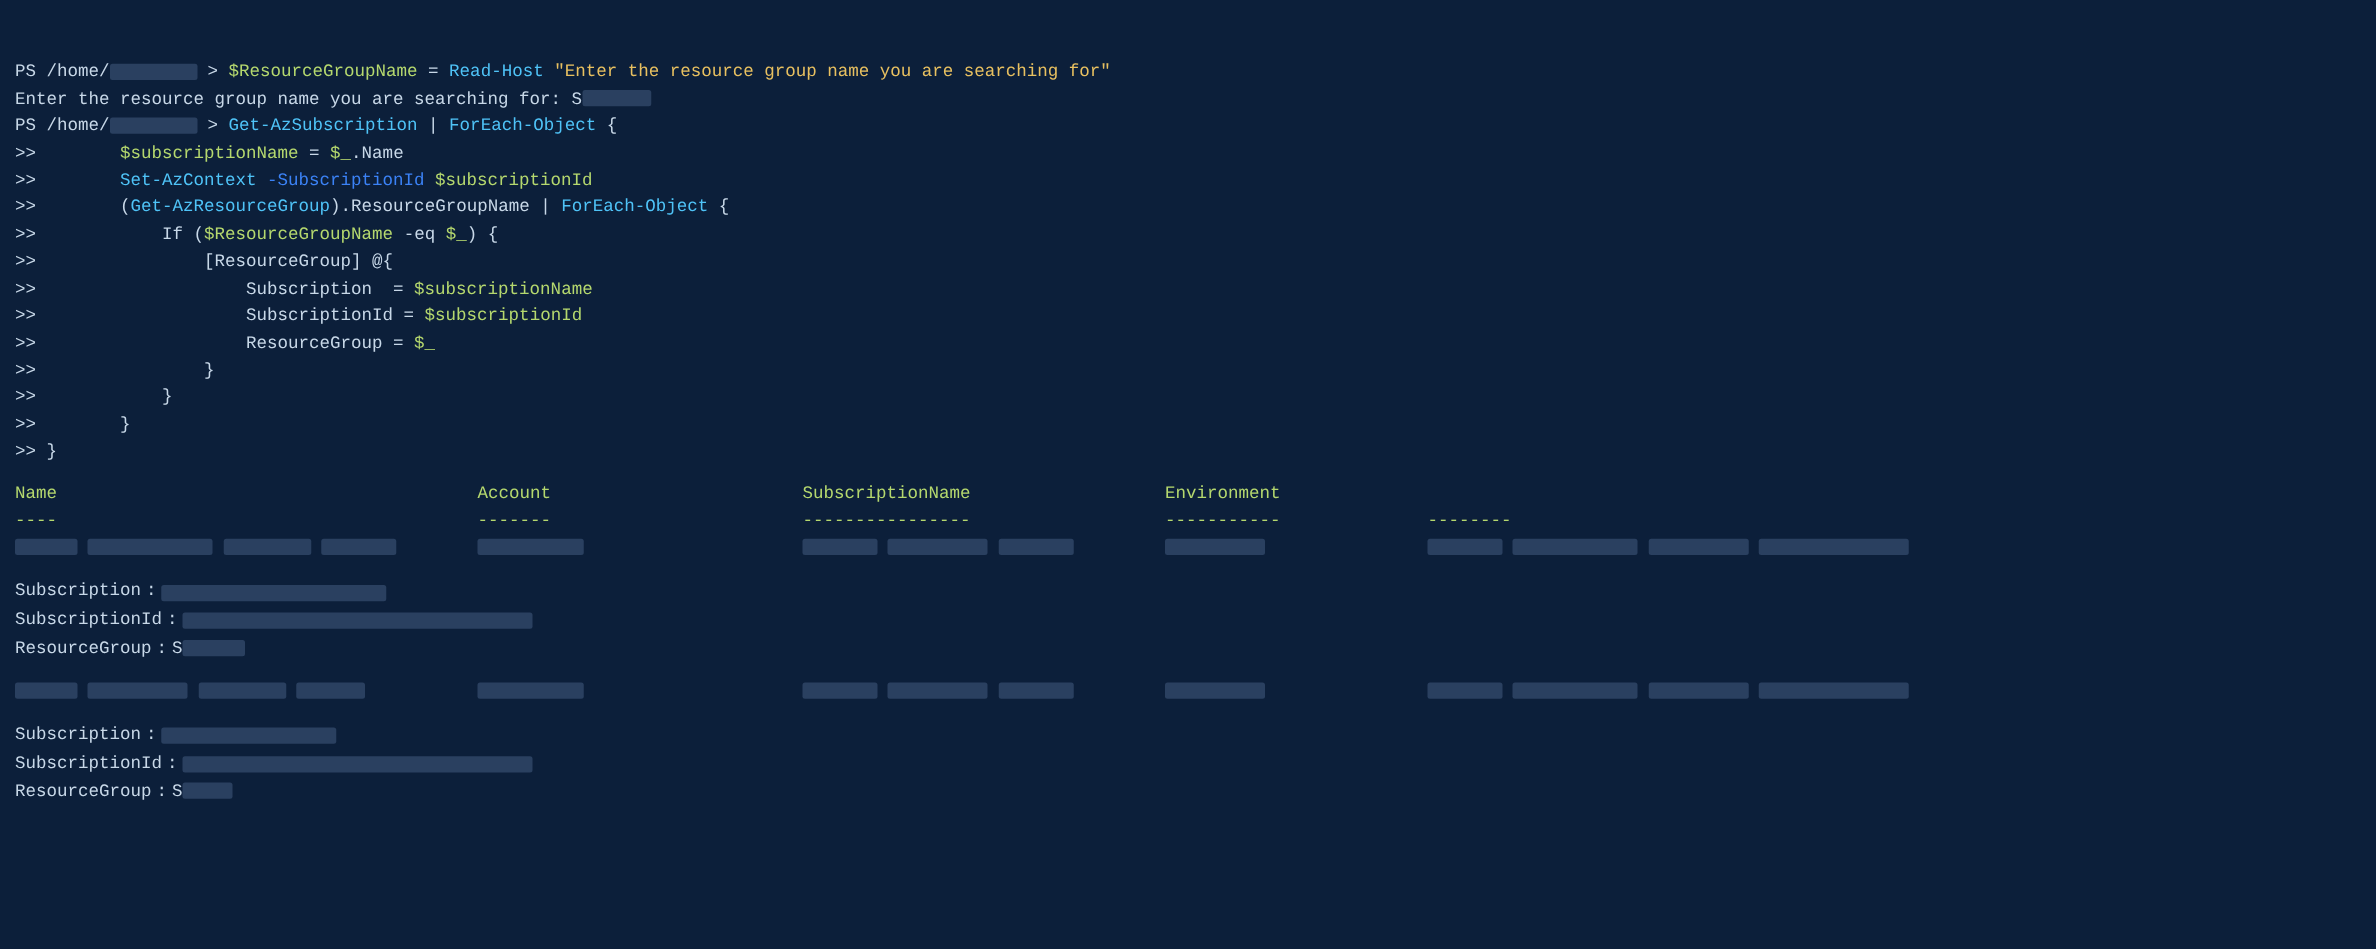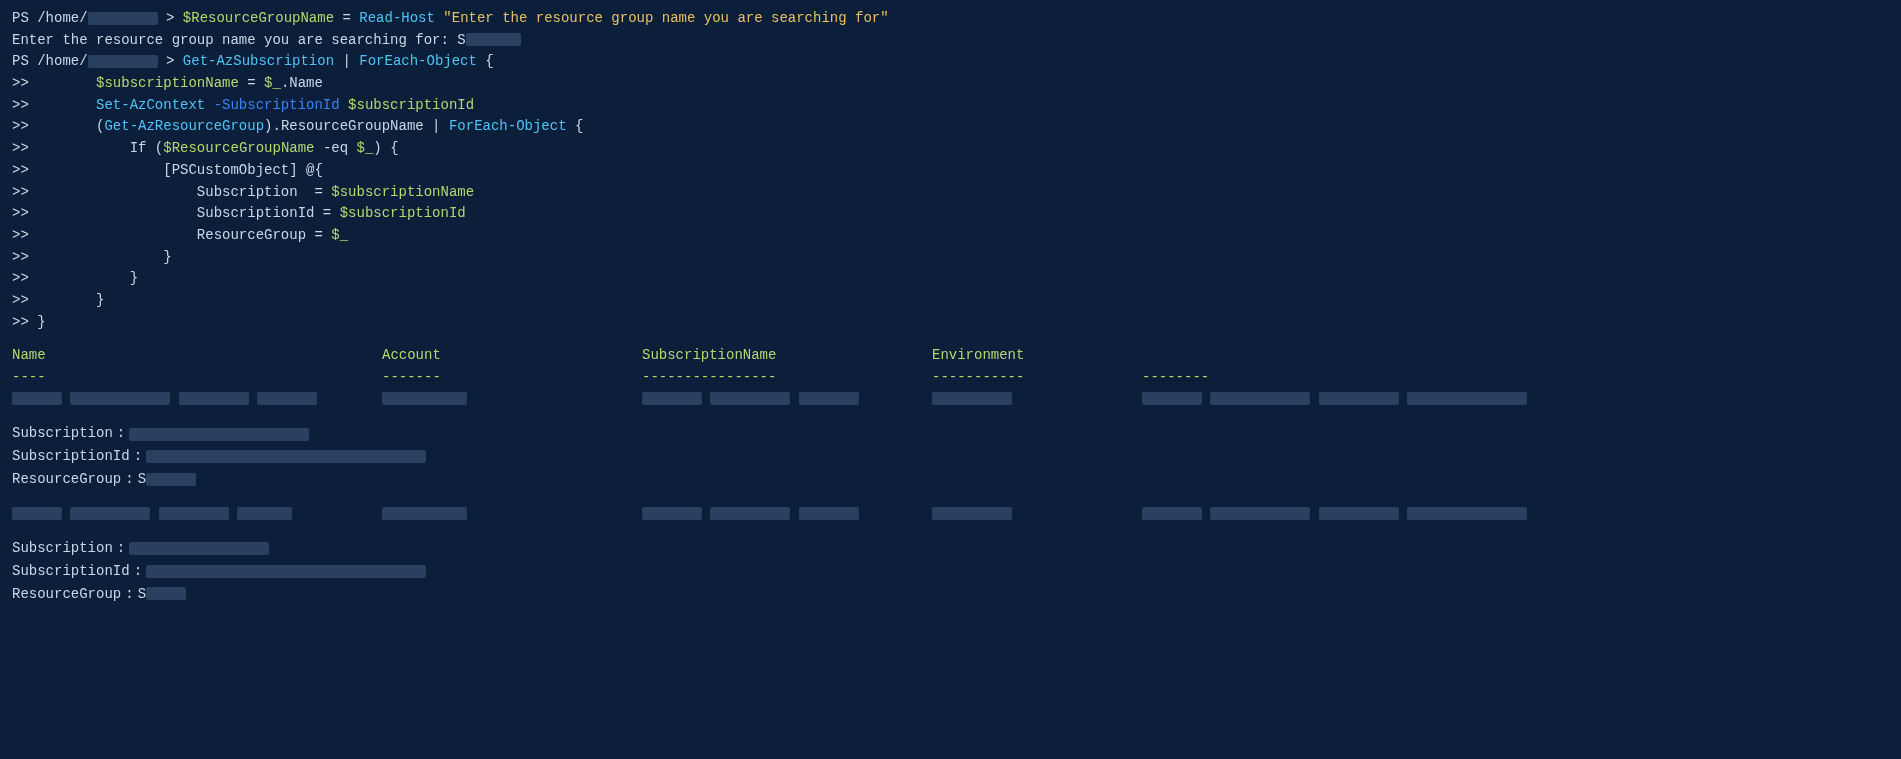--- a/index.html
+++ b/index.html
@@ -9,20 +9,21 @@
       font-family: 'Consolas', 'Courier New', monospace;
       font-size: 14px;
       line-height: 1.55;
       width: 1901px;
       min-height: 759px;
       overflow-x: hidden;
       padding: 8px 12px;
     }
     .terminal {
       width: 100%;
+      margin-top: 40px;
     }
     .line {
       white-space: pre;
       display: block;
     }
     .ps-prompt { color: #c8d8e8; }
     .cmd-var { color: #b5d86e; }
     .cmd-keyword { color: #c8d8e8; }
     .cmd-string { color: #e8c060; }
     .cmd-cmdlet { color: #4fc3f7; }
@@ -72,21 +73,21 @@
 
   <span class="line"><span class="continuation">&gt;&gt;    </span><span class="cmd-punct">    </span><span class="cmd-var">$subscriptionName</span><span class="cmd-punct"> = </span><span class="cmd-var">$_</span><span class="cmd-punct">.</span><span class="cmd-keyword">Name</span></span>
 
 
   <span class="line"><span class="continuation">&gt;&gt;    </span><span class="cmd-punct">    </span><span class="cmd-cmdlet">Set-AzContext</span><span class="cmd-param"> -SubscriptionId</span><span class="cmd-punct"> </span><span class="cmd-var">$subscriptionId</span></span>
 
   <span class="line"><span class="continuation">&gt;&gt;    </span><span class="cmd-punct">    (</span><span class="cmd-cmdlet">Get-AzResourceGroup</span><span class="cmd-punct">).</span><span class="cmd-keyword">ResourceGroupName</span><span class="cmd-punct"> | </span><span class="cmd-cmdlet">ForEach-Object</span><span class="cmd-punct"> {</span></span>
 
   <span class="line"><span class="continuation">&gt;&gt;    </span><span class="cmd-punct">        </span><span class="cmd-keyword">If</span><span class="cmd-punct"> (</span><span class="cmd-var">$ResourceGroupName</span><span class="cmd-punct"> -eq </span><span class="cmd-var">$_</span><span class="cmd-punct">) {</span></span>
 
-  <span class="line"><span class="continuation">&gt;&gt;    </span><span class="cmd-punct">            </span><span class="cmd-keyword">[PSCustomObject]</span><span class="cmd-punct"> @{</span></span>
+  <span class="line"><span class="continuation">&gt;&gt;    </span><span class="cmd-punct">            </span><span class="cmd-keyword">[ResourceGroup]</span><span class="cmd-punct"> @{</span></span>
 
   <span class="line"><span class="continuation">&gt;&gt;    </span><span class="cmd-punct">                </span><span class="cmd-keyword">Subscription</span><span class="cmd-punct">  = </span><span class="cmd-var">$subscriptionName</span></span>
 
   <span class="line"><span class="continuation">&gt;&gt;    </span><span class="cmd-punct">                </span><span class="cmd-keyword">SubscriptionId</span><span class="cmd-punct"> = </span><span class="cmd-var">$subscriptionId</span></span>
 
   <span class="line"><span class="continuation">&gt;&gt;    </span><span class="cmd-punct">                </span><span class="cmd-keyword">ResourceGroup</span><span class="cmd-punct"> = </span><span class="cmd-var">$_</span></span>
 
   <span class="line"><span class="continuation">&gt;&gt;    </span><span class="cmd-punct">            }</span></span>
 
   <span class="line"><span class="continuation">&gt;&gt;    </span><span class="cmd-punct">        }</span></span>

